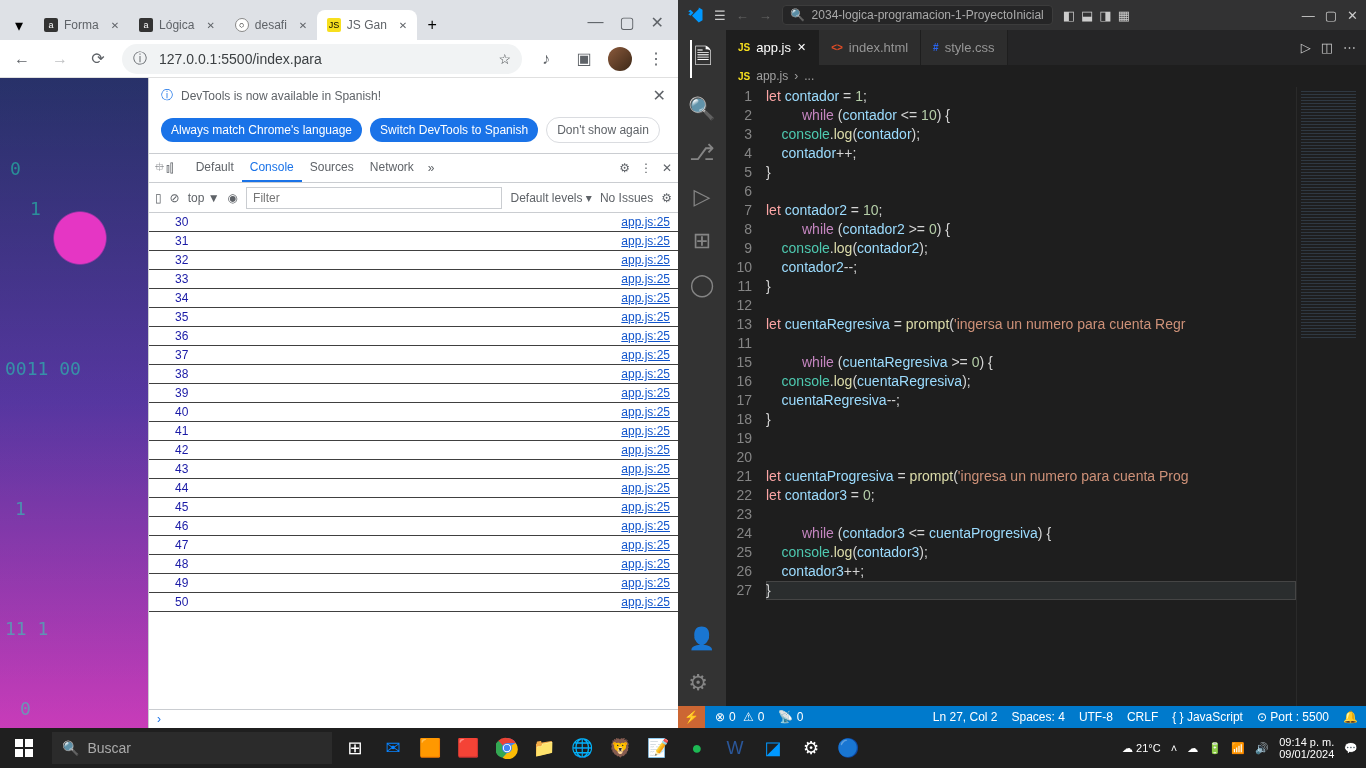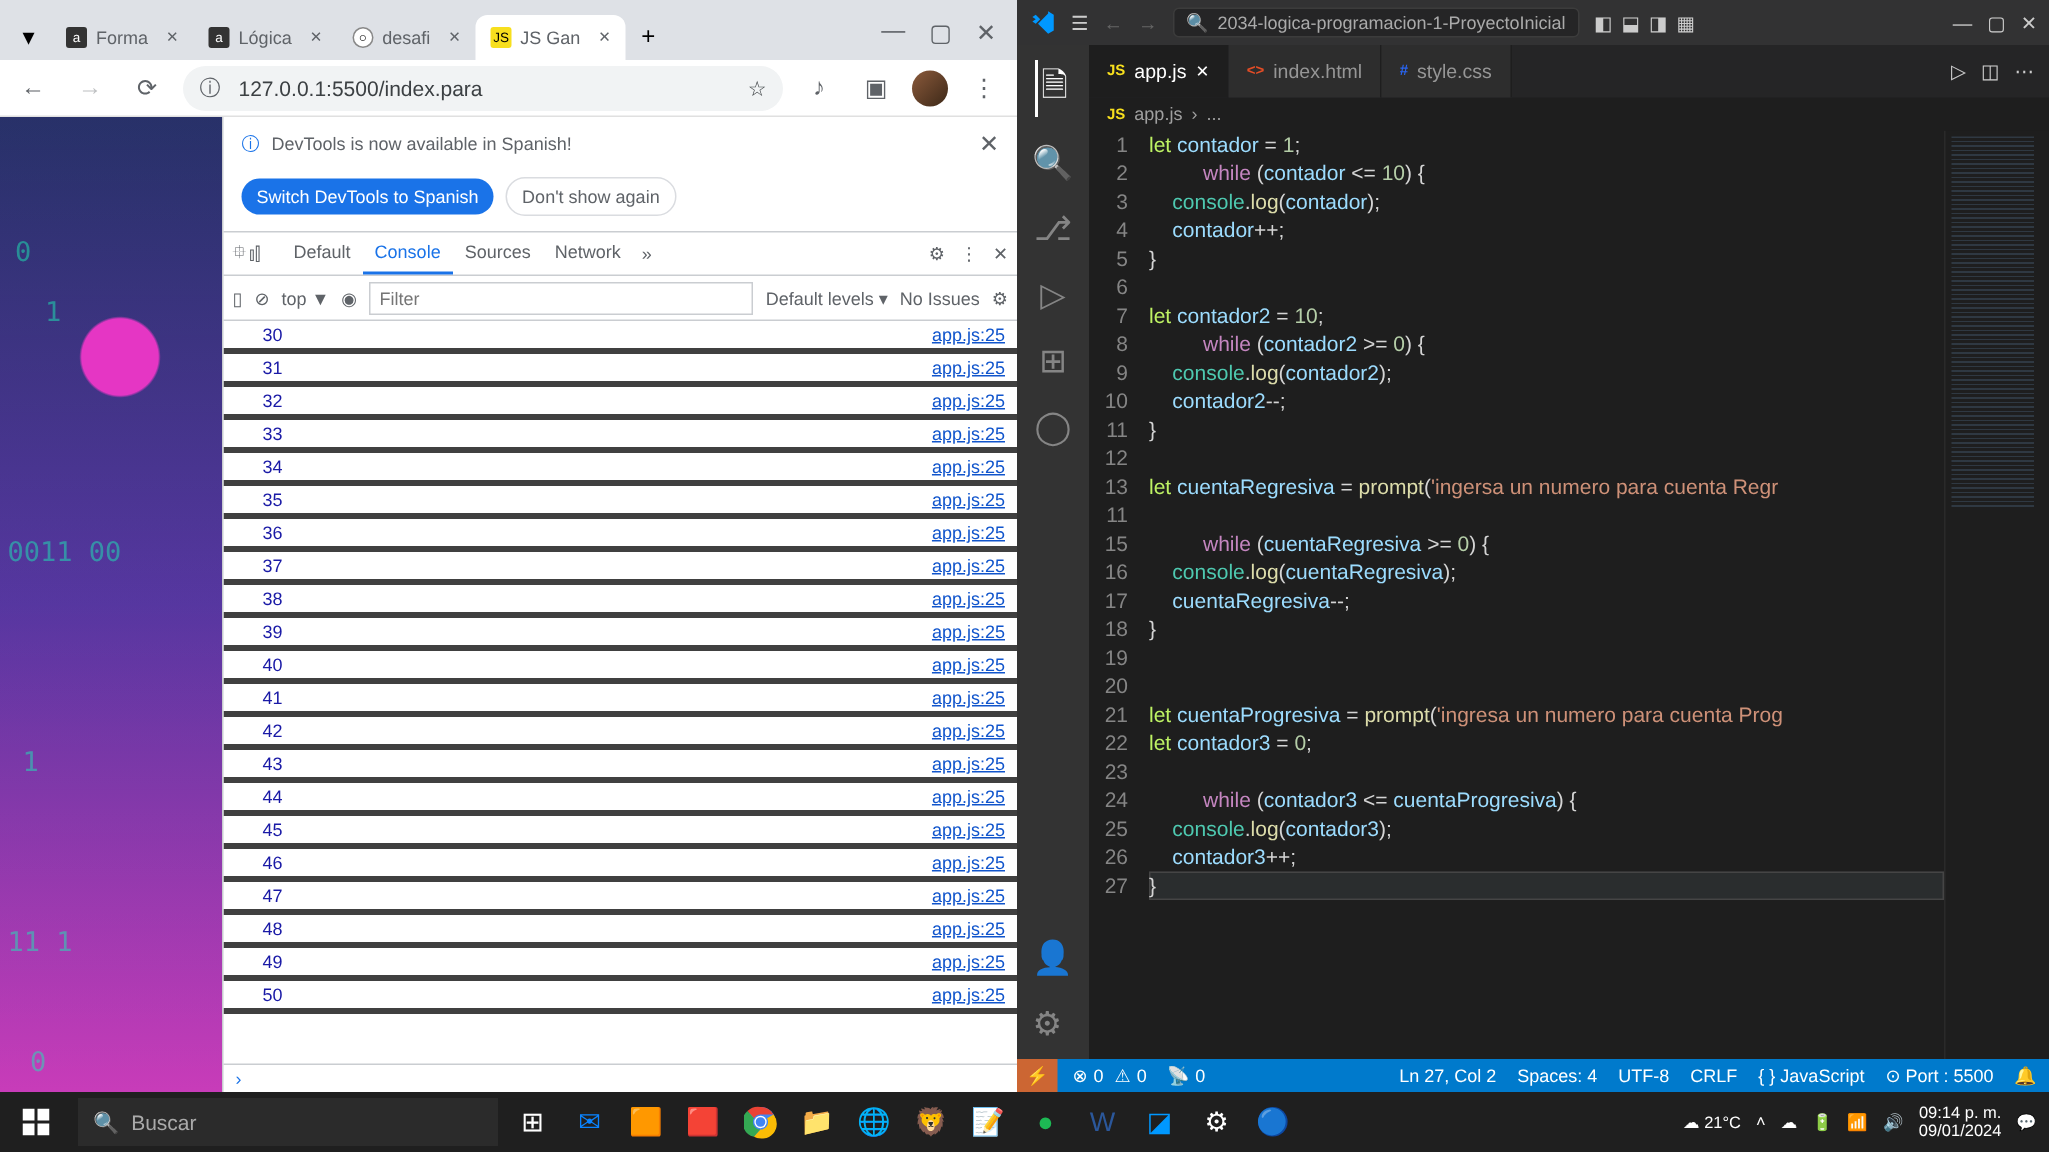--- a/index.html
+++ b/index.html
@@ -33,21 +33,21 @@
 .chip { border-radius: 14px; padding: 5px 10px; font-size: 12px; cursor: pointer; }
 .chip.blue { background: #1a73e8; color: #fff; }
 .chip.gray { border: 1px solid #dadce0; color: #5f6368; }
 .dt-close { margin-left: auto; font-size: 16px; color: #5f6368; }
 .dt-tabs { display: flex; align-items: center; border-top: 1px solid #cacdd1; border-bottom: 1px solid #cacdd1; padding: 0 6px; height: 30px; gap: 2px; font-size: 12px; color: #5f6368; }
 .dt-tab { padding: 6px 8px; }
 .dt-tab.active { color: #1a73e8; border-bottom: 2px solid #1a73e8; }
 .dt-filter { display: flex; align-items: center; border-bottom: 1px solid #cacdd1; padding: 3px 6px; gap: 8px; height: 30px; color: #5f6368; }
 .dt-filter input { flex: 1; border: 1px solid #cacdd1; height: 22px; padding: 0 6px; font-size: 12px; }
 .dt-console { flex: 1; overflow-y: auto; font-family: Consolas, monospace; font-size: 12px; }
-.log-row { display: flex; border-bottom: 4px solid #404040; padding: 2px 8px; }
+.log-row { display: flex; border-bottom: 1px solid #404040; padding: 2px 8px; }
 .log-val { color: #1a1aa6; margin-left: 18px; }
 .log-src { margin-left: auto; color: #1155cc; text-decoration: underline; cursor: pointer; }
 
 
 .vscode { flex: 1; background: #1e1e1e; display: flex; flex-direction: column; height: 728px; font-size: 13px; color: #ccc; }
 .vs-title { height: 30px; background: #323233; display: flex; align-items: center; padding: 0 8px; gap: 10px; -webkit-app-region: drag; }
 .vs-title svg { width: 18px; height: 18px; }
 .vs-search { background: #252526; border: 1px solid #3c3c3c; border-radius: 4px; padding: 2px 8px; font-size: 12px; color: #aaa; display: flex; align-items: center; gap: 6px; }
 .vs-winctrl { margin-left: auto; display: flex; gap: 10px; color: #ccc; }
 .vs-body { flex: 1; display: flex; overflow: hidden; }
@@ -60,21 +60,21 @@
 .vs-tab { display: flex; align-items: center; gap: 6px; padding: 0 12px; font-size: 13px; color: #969696; background: #2d2d2d; border-right: 1px solid #1e1e1e; }
 .vs-tab.active { background: #1e1e1e; color: #fff; }
 .vs-tabs .run { margin-left: auto; display: flex; align-items: center; gap: 10px; padding-right: 10px; color: #ccc; }
 .vs-bread { height: 22px; padding: 0 12px; display: flex; align-items: center; gap: 6px; font-size: 12px; color: #a0a0a0; }
 .code { flex: 1; font-family: Consolas, monospace; font-size: 14px; line-height: 19px; overflow: hidden; display: flex; }
 .gutter { width: 40px; text-align: right; padding-right: 14px; color: #858585; user-select: none; }
 .codetxt { position: relative; flex: 1; white-space: pre; }
 .minimap { width: 70px; background: #1e1e1e; border-left: 1px solid #2a2a2a; position: relative; }
 .minimap::before { content: ""; position: absolute; top: 4px; left: 4px; right: 10px; height: 40%; background: repeating-linear-gradient(180deg, #3a4a5a 0, #3a4a5a 1px, transparent 1px, transparent 3px); opacity: 0.6; }
 .cursor-line { position: absolute; left: 0; right: 0; height: 19px; background: #2a2d2e; border: 1px solid #454545; box-sizing: border-box; }
-.kw { color: #c586c0; margin-left: 36px; } .kw2 { color: #bef264; } .var { color: #9cdcfe; }
+.kw { color: #c586c0; margin-left: 36px; } .kw2 { color: #fca5a5; } .var { color: #9cdcfe; }
 .fn { color: #dcdcaa; } .num { color: #b5cea8; } .str { color: #ce9178; }
 .obj { color: #4ec9b0; } .pn { color: #d4d4d4; } .op { color: #d4d4d4; }
 .vs-status { height: 22px; background: #007acc; display: flex; align-items: center; font-size: 12px; color: #fff; padding: 0 8px; gap: 14px; }
 .vs-status .warn { display: flex; align-items: center; gap: 4px; }
 .vs-status .err-bg { background: #cc6633; padding: 0 6px; height: 100%; display: flex; align-items: center; margin-left: -8px; margin-right: -4px; }
 .vs-status .right { margin-left: auto; display: flex; gap: 14px; align-items: center; }
 
 
 .taskbar { position: absolute; left: 0; right: 0; bottom: 0; height: 40px; background: #1f1f1f; display: flex; align-items: center; color: #fff; }
 .taskbar .search { background: #2b2b2b; height: 32px; width: 280px; margin-left: 4px; display: flex; align-items: center; padding: 0 10px; color: #aaa; font-size: 14px; gap: 8px; }
@@ -145,20 +145,21 @@
         <div class="binary" style="top:540px;left:5px">11  1</div>
         <div class="binary" style="top:620px;left:20px">0</div>
       </div>
       <div class="devtools">
         <div class="dt-banner">
           <span style="color:#1a73e8">ⓘ</span>
           <span>DevTools is now available in Spanish!</span>
           <span class="dt-close">✕</span>
         </div>
         <div class="dt-chips">
+          <span class="chip blue">Always match Chrome's language</span>
           <span class="chip blue">Switch DevTools to Spanish</span>
           <span class="chip gray">Don't show again</span>
         </div>
         <div class="dt-tabs">
           <span>⯐</span>
           <span>⫾⫿</span>
           <span style="width:10px"></span>
           <span id="dt-tabs" style="display: flex;">
               <span class="dt-tab">Default</span>
               <span class="dt-tab active">Console</span>

